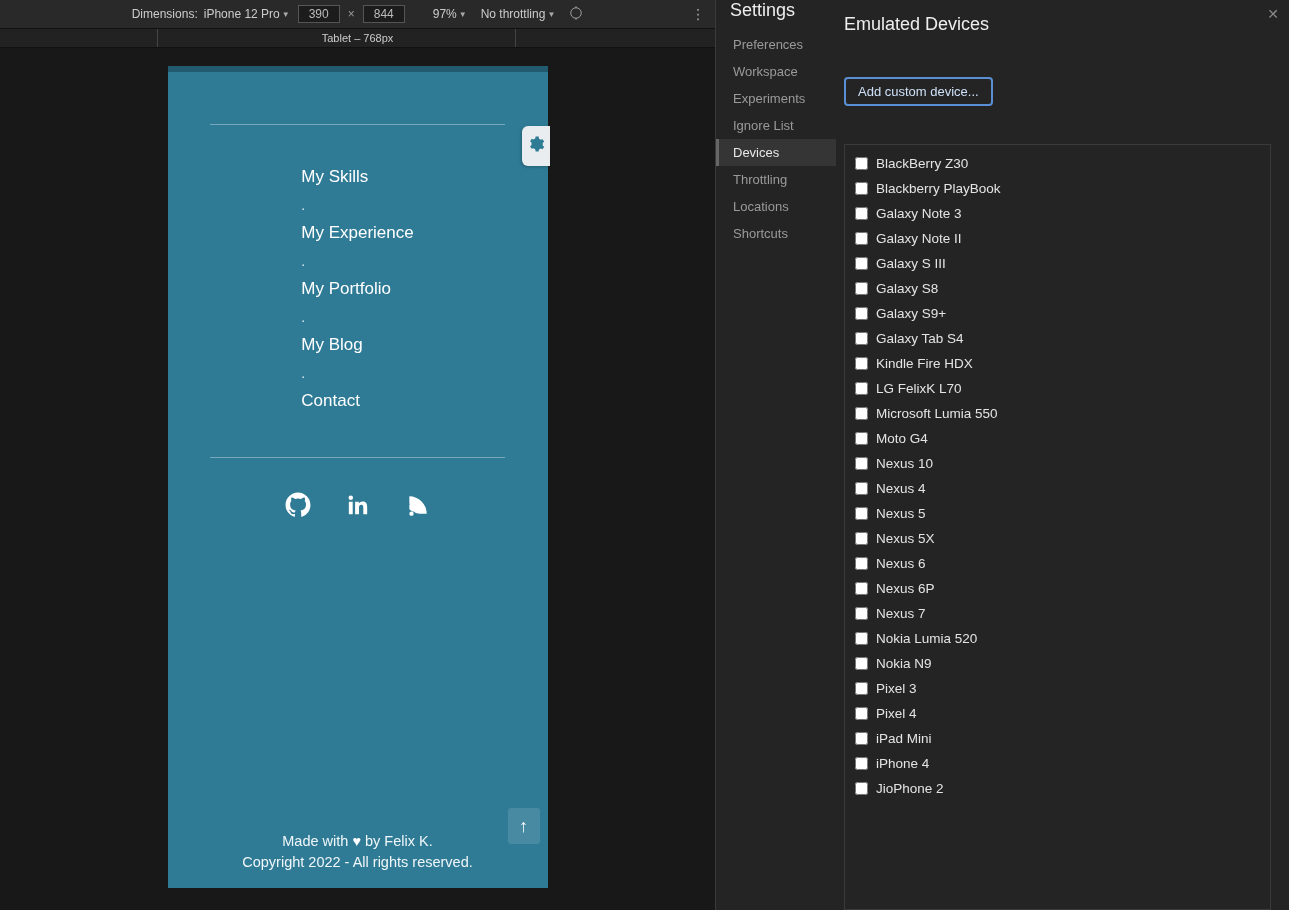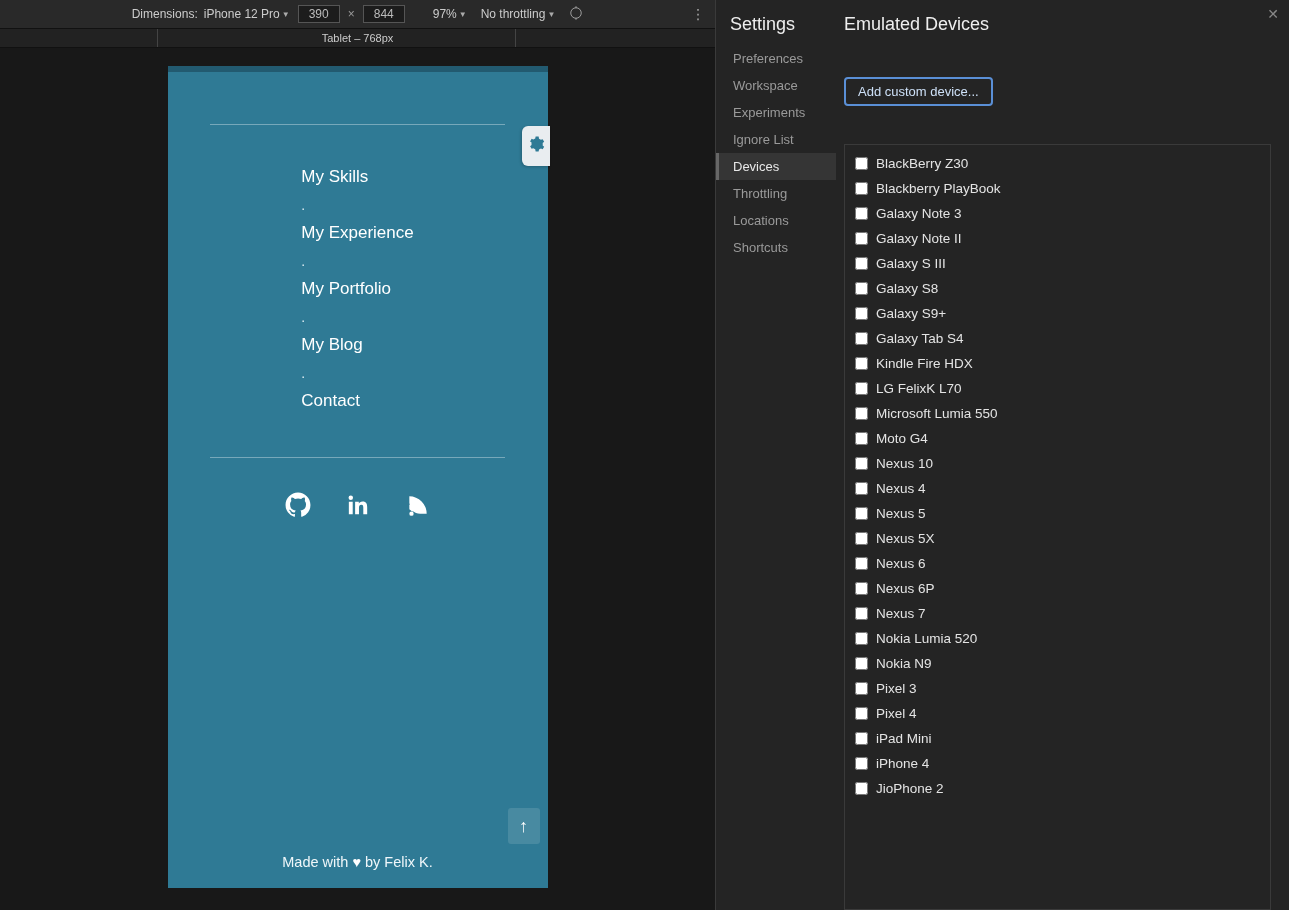--- a/index.html
+++ b/index.html
@@ -35,21 +35,21 @@
   .nav .item { margin:10px 0; }
   .nav .dot { font-size:14px; color:#e0eef4; margin:4px 0; }
   .hr2 { width:86%; border:none; border-top:1px solid rgba(255,255,255,0.35); margin:36px 0 34px; }
   .socials { display:flex; gap:34px; align-items:center; justify-content:center; }
   .socials svg { width:26px; height:26px; fill:#fff; }
   .footer { position:absolute; bottom:14px; left:0; right:0; text-align:center; font-size:14.5px; color:#f0f7fa; line-height:1.5; }
   .footer .heart { color:#fff; }
   .scroll-top { position:absolute; right:8px; bottom:44px; width:32px; height:36px; background:rgba(255,255,255,0.12); display:flex; align-items:center; justify-content:center; color:#fff; font-size:18px; border-radius:3px; }
 
   
-  .settings-sidebar { flex:0 0 120px; padding:14px 0 0 14px; }
+  .settings-sidebar { flex:0 0 120px; padding:0 0 0 14px; }
   .settings-title { font-size:18px; color:#eee; font-weight:500; margin-bottom:10px; }
   .settings-item { font-size:13px; color:#9a9a9a; padding:6px 10px; cursor:pointer; border-left:3px solid transparent; margin-left:-14px; padding-left:14px;}
   .settings-item.active { background:#353535; color:#e8e8e8; border-left:3px solid #666; }
   .settings-main { flex:1; padding:14px 0 0 8px; display:flex; flex-direction:column;gap:28px; }
   .settings-main h2 { font-size:18px; font-weight:500; color:#eee; margin-bottom:14px; }
   .add-btn { border:2px solid #5a8fd6; background:transparent; color:#cde0f7; font-size:13px; padding:5px 12px; border-radius:4px; cursor:pointer; width:fit-content; margin-bottom:10px; }
   .device-list-wrap { flex:1; position:relative; border:1px solid #3a3a3a; margin-right:18px; overflow:hidden; }
   .device-list { position:absolute; inset:0; overflow-y:auto; padding:6px 0; }
   .device-row { display:flex; align-items:center; gap:8px; padding:5px 10px; font-size:13.5px; color:#e4e4e4; cursor:pointer; }
   .device-row input[type=checkbox]{ width:13px; height:13px; accent-color:#888; }
@@ -128,20 +128,21 @@
                 <path d="M4 4v6a10 10 0 0010 10h6a16 16 0 00-16-16zm0 8v4a6 6 0 006 2h-0a6 6 0 00-6-6zm2 6a2 2 0 11-2 2 2 2 0 012-2z"></path>
               </svg></span>
         </div>
         <div class="scroll-top">
           <span>↑</span>
         </div>
         <div class="footer">
           <div>
             <span>Made with </span><span class="heart">♥</span><span> by Felix K.</span>
           </div>
+          <div>Copyright 2022 - All rights reserved.</div>
         </div>
       </div>
     </div>
   </div>
 
   <div class="right-pane">
     <span class="close-x">✕</span>
     <div class="settings-sidebar">
       <div class="settings-title">Settings</div>
       <div id="settings-items">

